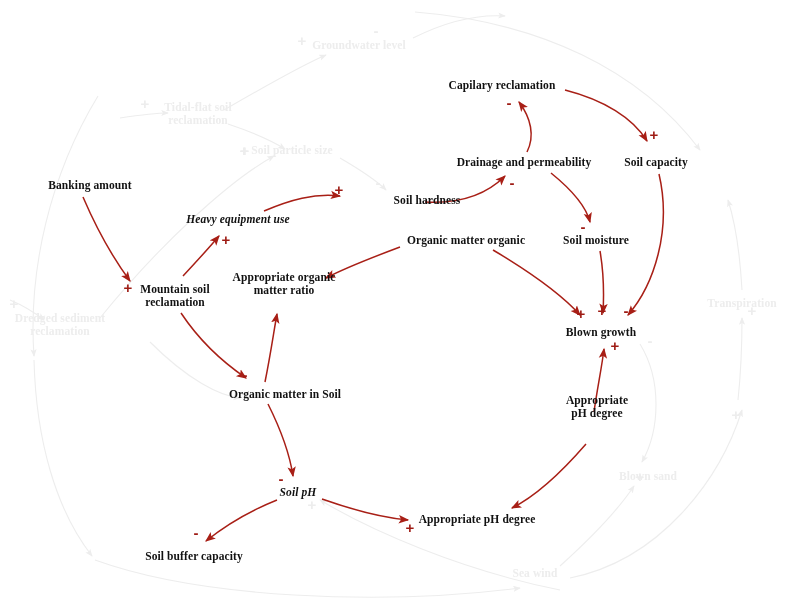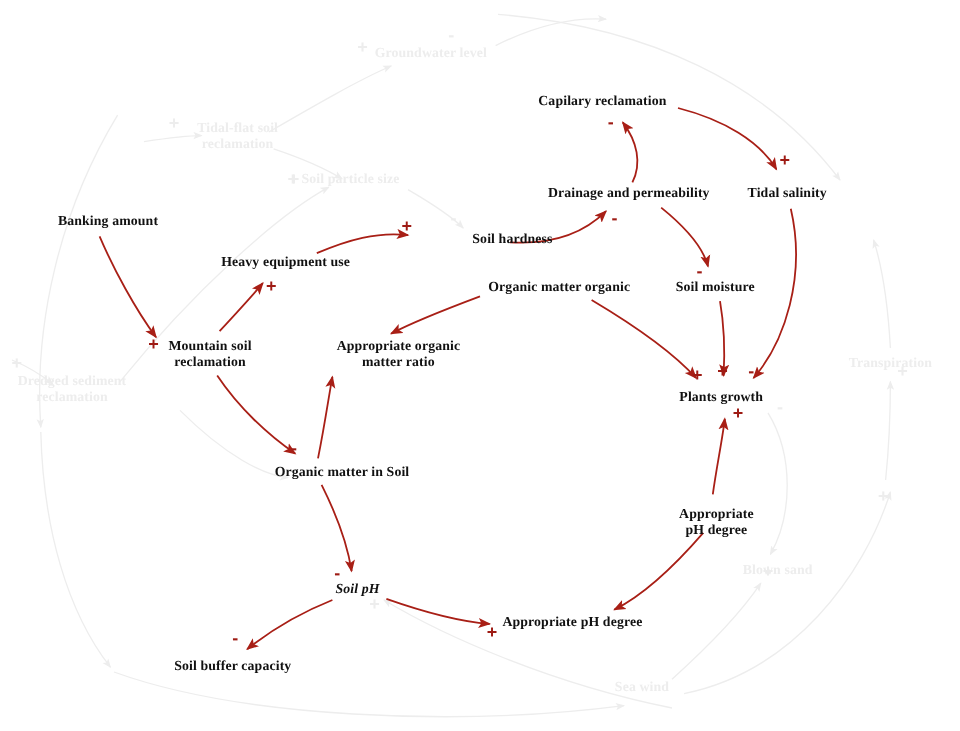--- a/index.html
+++ b/index.html
@@ -132,34 +132,34 @@
       <div class="sign" style="left: 602px; top: 310px;">+</div>
       <div class="sign" style="left: 626px; top: 310px;">-</div>
       <div class="sign" style="left: 615px; top: 345px;">+</div>
       <div class="sign" style="left: 245px; top: 374px;">-</div>
       <div class="sign" style="left: 281px; top: 478px;">-</div>
       <div class="sign" style="left: 196px; top: 532px;">-</div>
       <div class="sign" style="left: 410px; top: 527px;">+</div>
     </div>
   <div id="node-layer">
       <div class="node" style="left: 90px; top: 185px;">Banking amount</div>
-      <div class="node" style="left: 238px; top: 219px;">Heavy equipment use</div>
+      <div class="node" style="left: 238px; top: 219px; font-style: italic;">Heavy equipment use</div>
       <div class="node" style="left: 387px; top: 200px; margin-left: 40px;">Soil hardness</div>
       <div class="node" style="left: 502px; top: 85px;">Capilary reclamation</div>
       <div class="node" style="left: 524px; top: 162px;">Drainage and permeability</div>
-      <div class="node" style="left: 656px; top: 162px;">Tidal salinity</div>
+      <div class="node" style="left: 656px; top: 162px;">Soil capacity</div>
       <div class="node" style="left: 466px; top: 240px;">Organic matter organic</div>
       <div class="node" style="left: 596px; top: 240px;">Soil moisture</div>
       <div class="node" style="left: 175px; top: 296px;">Mountain soil
 reclamation</div>
-      <div class="node" style="left: 284px; top: 296px; margin-left: 48px;">Appropriate organic
+      <div class="node" style="left: 284px; top: 284px;">Appropriate organic
 matter ratio</div>
-      <div class="node" style="left: 601px; top: 332px;">Plants growth</div>
+      <div class="node" style="left: 601px; top: 332px;">Blown growth</div>
       <div class="node" style="left: 257px; top: 394px; margin-left: 28px;">Organic matter in Soil</div>
-      <div class="node" style="left: 597px; top: 436px;">Appropriate
+      <div class="node" style="left: 597px; top: 407px;">Appropriate
 pH degree</div>
       <div class="node" style="left: 298px; top: 492px; font-style: italic;">Soil pH</div>
       <div class="node" style="left: 477px; top: 519px;">Appropriate pH degree</div>
       <div class="node" style="left: 194px; top: 556px;">Soil buffer capacity</div>
       <div class="node faded" style="left: 359px; top: 45px;">Groundwater level</div>
       <div class="node faded" style="left: 198px; top: 114px;">Tidal-flat soil
 reclamation</div>
       <div class="node faded" style="left: 292px; top: 150px;">Soil particle size</div>
       <div class="node faded" style="left: 60px; top: 325px;">Dredged sediment
 reclamation</div>

